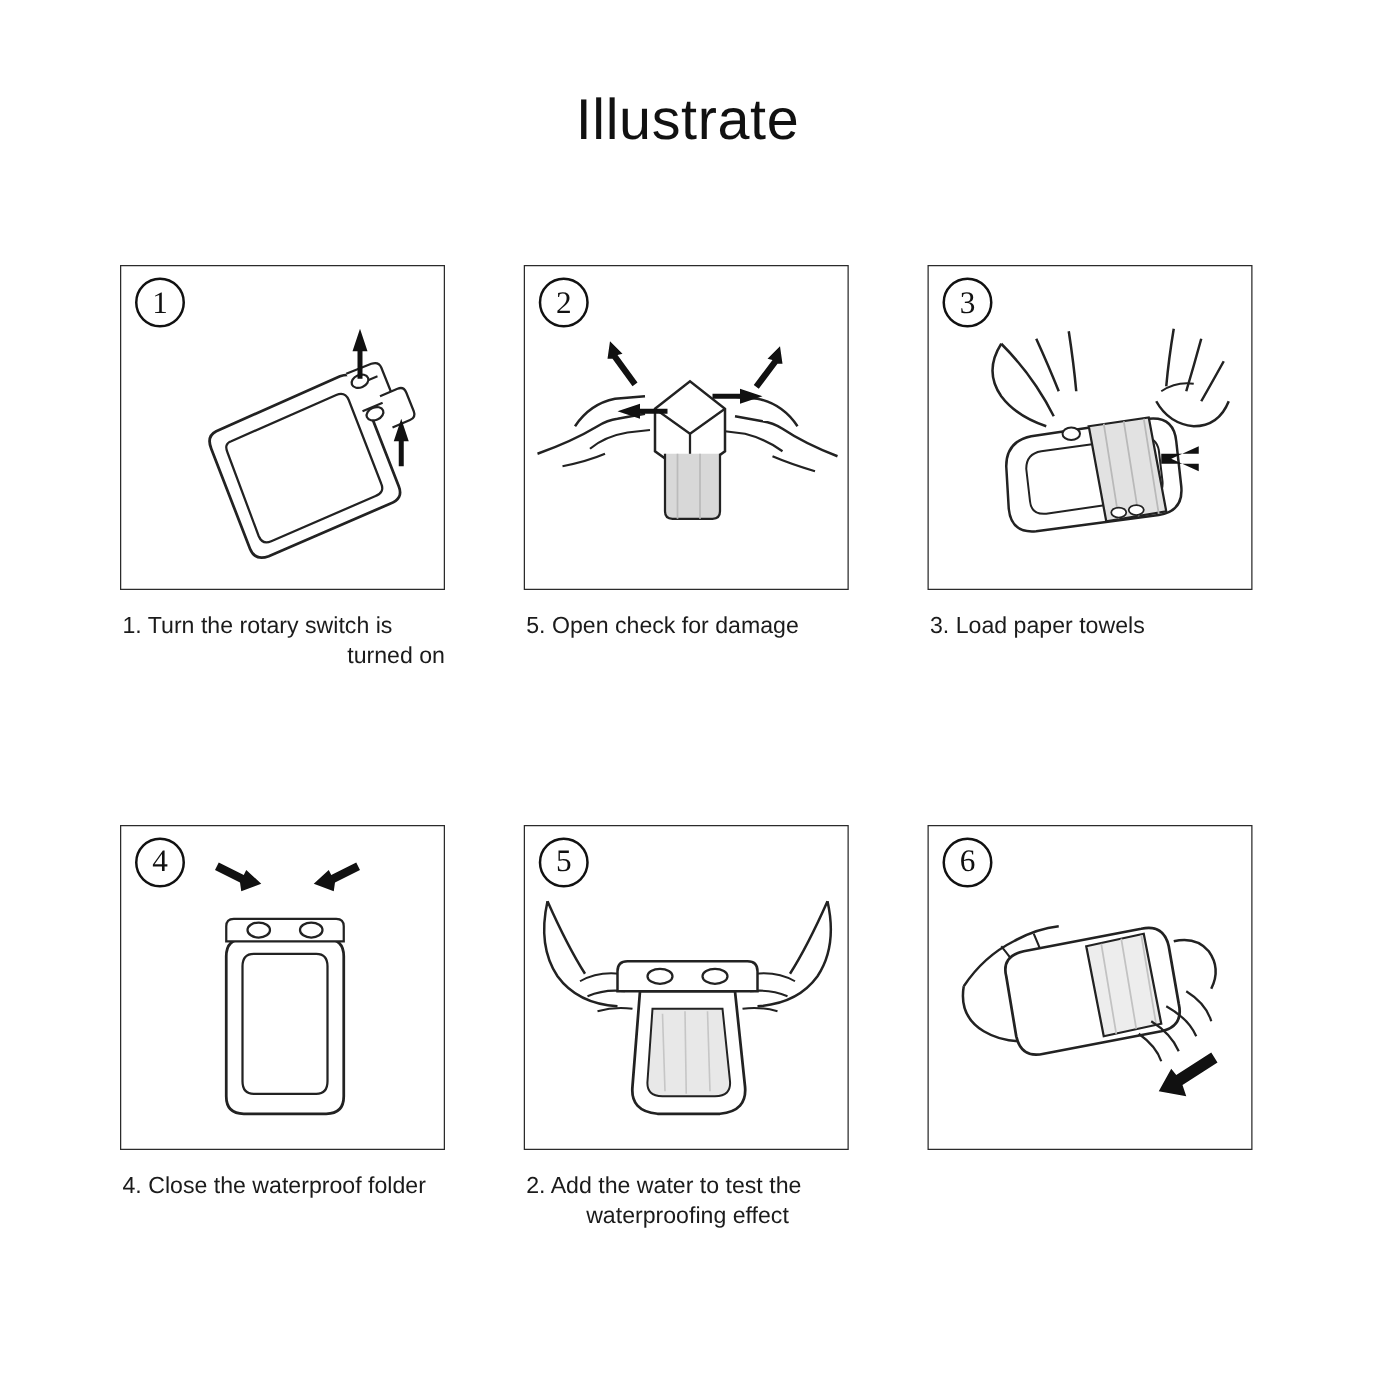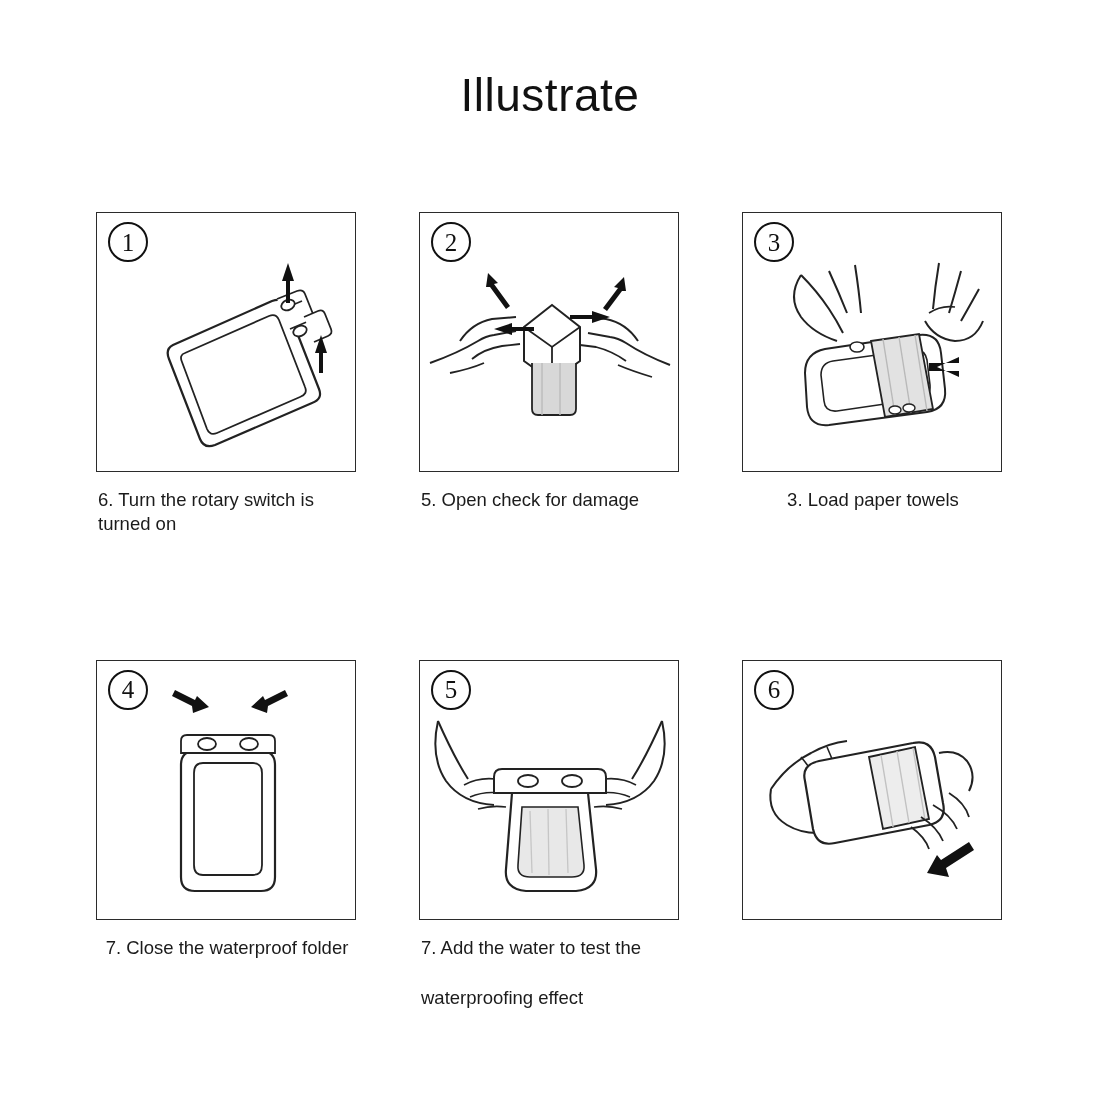--- a/index.html
+++ b/index.html
@@ -73,21 +73,20 @@
   }
   .art {
     position: absolute;
     inset: 0;
   }
   .caption {
     margin-top: 16px;
     font-size: 18.5px;
     line-height: 1.32;
     color: #1b1b1b;
-    text-align: center;
     padding: 0 2px;
   }
   .caption .ln {
     display: block;
   }
   .cap-left {
     text-align: left;
   }
   svg { display: block; }
 </style>
@@ -118,22 +117,22 @@
             <path d="M207 104 L221 98 Q226 96 228 101 L234 116 Q236 121 231 123 L217 129" fill="#fff" stroke-width="1.8"></path>
 
             <g fill="#111" stroke="none">
               <path d="M185 68 l6 -18 l6 18 l-4 0 l0 22 l-4 0 l0 -22 z"></path>
               <path d="M218 140 l6 -18 l6 18 l-4 0 l0 20 l-4 0 l0 -20 z"></path>
             </g>
           </svg>
         </div>
       </div>
       <div class="caption cap-left">
-        <span class="ln">6. Turn the rotary switch is</span>
-        <span class="ln" style="text-align:left;display:block;">turned on</span>
+        <span class="ln">1. Turn the rotary switch is</span>
+        <span class="ln" style="text-align:right;display:block;">turned on</span>
       </div>
     </div>
 
     <div class="cell">
       <div class="figure-box">
         <div class="step-num">2</div>
         <div class="art">
           <svg width="260" height="260" viewBox="0 0 260 260" fill="none" stroke="#222" stroke-width="2">
 
             <path d="M10 150 Q38 140 58 128 Q66 123 74 122 L96 118" stroke-width="2"></path>
@@ -219,21 +218,21 @@
             <ellipse cx="152" cy="83" rx="9" ry="6" fill="#fff" stroke-width="1.8"></ellipse>
 
             <g fill="#111" stroke="none">
               <path d="M96 52 l16 -6 l-12 -11 l-2 4 l-20 -10 l-3 6 l20 10 z"></path>
               <path d="M170 52 l-16 -6 l12 -11 l2 4 l20 -10 l3 6 l-20 10 z"></path>
             </g>
           </svg>
         </div>
       </div>
       <div class="caption">
-        <span class="ln">7. Close the waterproof folder</span>
+        <span class="ln">4. Close the waterproof folder</span>
       </div>
     </div>
 
     <div class="cell">
       <div class="figure-box">
         <div class="step-num">5</div>
         <div class="art">
           <svg width="260" height="260" viewBox="0 0 260 260" fill="none" stroke="#222" stroke-width="2">
 
             <path d="M18 60 Q34 96 48 118" stroke-width="2"></path>
@@ -252,22 +251,22 @@
             <ellipse cx="108" cy="120" rx="10" ry="6" fill="#fff" stroke-width="1.8"></ellipse>
             <ellipse cx="152" cy="120" rx="10" ry="6" fill="#fff" stroke-width="1.8"></ellipse>
 
             <path d="M92 132 L168 132 L176 208 Q178 228 156 230 L106 230 Q84 228 86 208 Z" fill="#fff" stroke-width="2.2"></path>
             <path d="M102 146 L158 146 L164 204 Q165 216 152 216 L110 216 Q97 216 98 204 Z" fill="#e8e8e8" stroke-width="1.6"></path>
             <path d="M110 150 L112 212 M128 148 L129 214 M146 148 L148 212" stroke="#c6c6c6" stroke-width="1.3"></path>
           </svg>
         </div>
       </div>
       <div class="caption cap-left">
-        <span class="ln">7. Add the water to test the</span>
-        <span class="ln" style="display:block;margin-top:26px;">waterproofing effect</span>
+        <span class="ln">2. Add the water to test the</span>
+        <span class="ln" style="text-align:center;display:block;">waterproofing effect</span>
       </div>
     </div>
 
     <div class="cell">
       <div class="figure-box">
         <div class="step-num">6</div>
         <div class="art">
           <svg width="260" height="260" viewBox="0 0 260 260" fill="none" stroke="#222" stroke-width="2">
 
             <path d="M28 128 Q44 104 68 92 Q86 82 104 80" stroke-width="2"></path>

